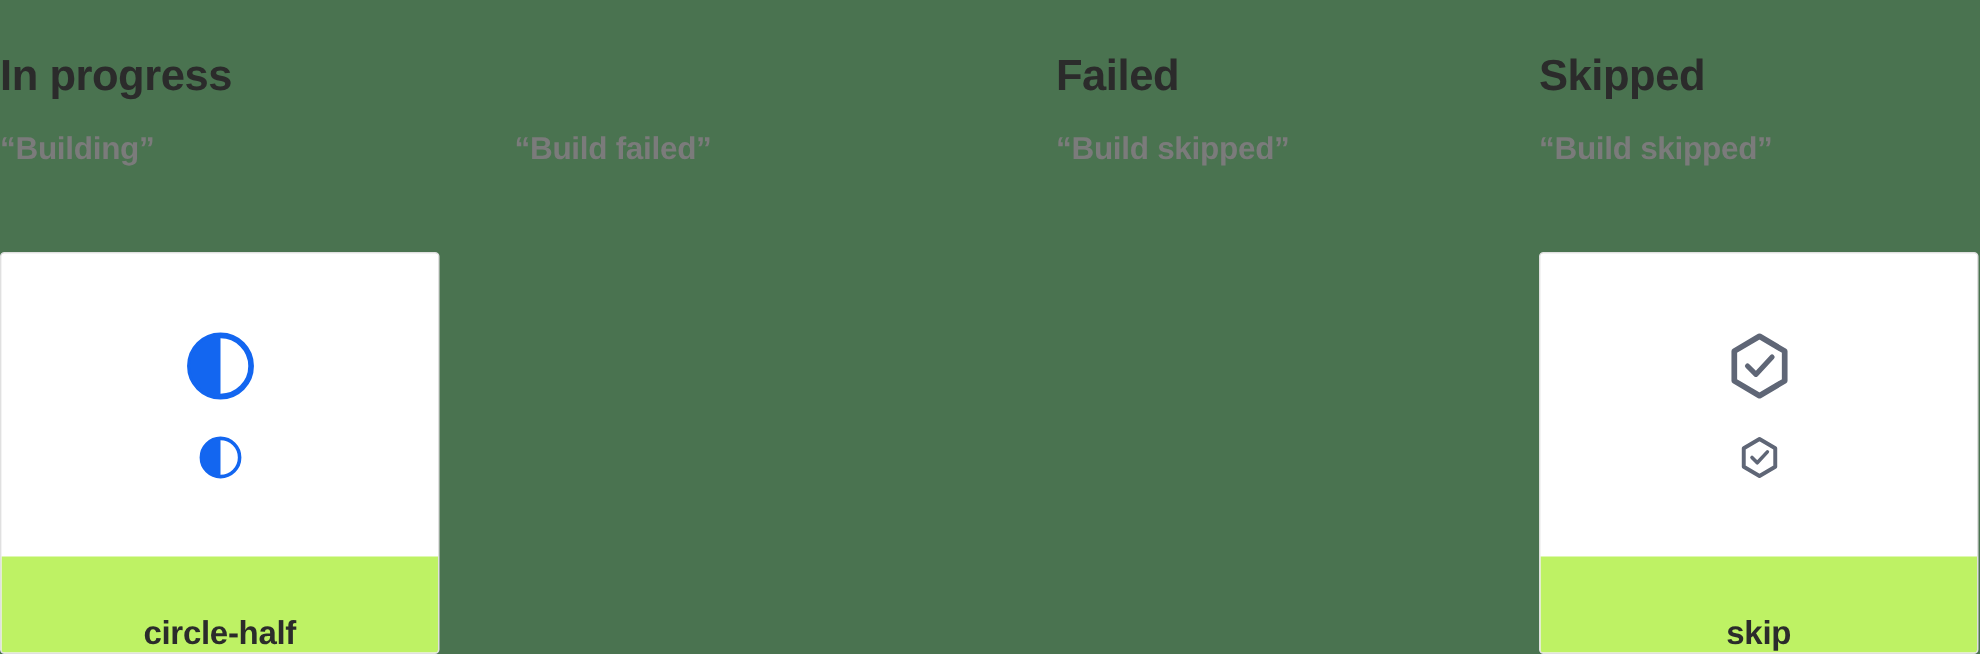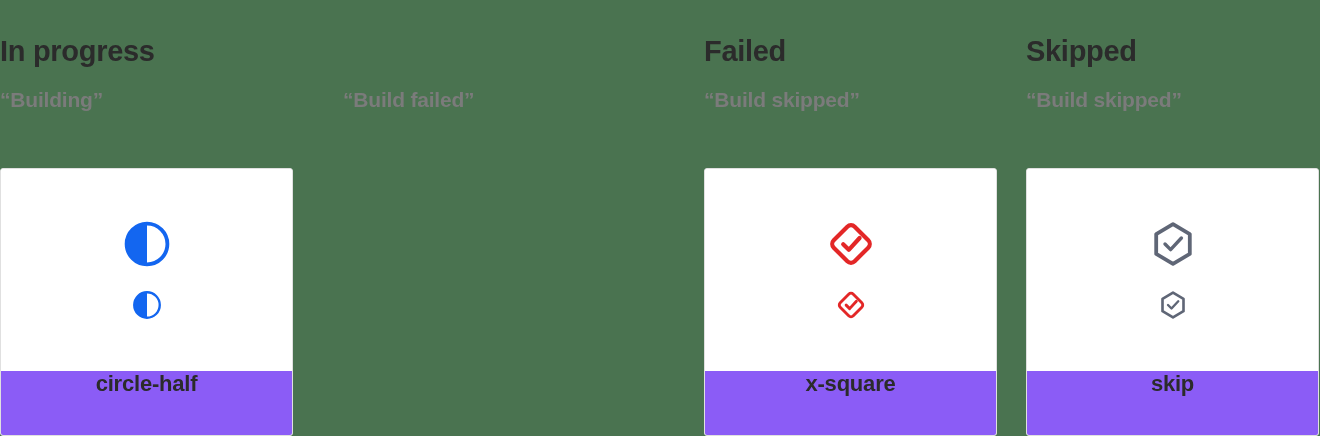--- a/index.html
+++ b/index.html
@@ -78,23 +78,23 @@
     display: flex;
     align-items: center;
     justify-content: center;
   }
   .icon-big { width: 48px; height: 48px; }
   .icon-small { width: 30px; height: 30px; }
   .icon-big svg, .icon-small svg { display: block; width: 100%; height: 100%; }
 
   .card-footer {
     flex: 1;
-    background: #8b5cf6;
+    background: #bef264;
     display: flex;
-    align-items: flex-start;
+    align-items: flex-end;
     justify-content: center;
   }
   .card-label {
     font-size: 22px;
     font-weight: bold;
     color: #2b2b2b;
     letter-spacing: -0.2px;
   }
 </style>
 </head>
@@ -126,43 +126,20 @@
     </div>
   </div>
 
   <div class="col col-1">
     <div class="subtitle">“Build failed”</div>
   </div>
 
   <div class="col col-2">
     <div class="heading">Failed</div>
     <div class="subtitle">“Build skipped”</div>
-    <div class="card">
-      <div class="icon-area">
-        <span class="icon-big">
-          <svg viewBox="0 0 24 24">
-            <g transform="rotate(45 12 12)">
-              <rect x="4.6" y="4.6" width="14.8" height="14.8" rx="2.6" ry="2.6" fill="none" stroke="#e32727" stroke-width="2.1"></rect>
-            </g>
-            <path d="M8.1 12.1 L10.9 14.9 L16.3 9.0" fill="none" stroke="#e32727" stroke-width="2.1" stroke-linecap="round" stroke-linejoin="round"></path>
-          </svg>
-        </span>
-        <span class="icon-small">
-          <svg viewBox="0 0 24 24">
-            <g transform="rotate(45 12 12)">
-              <rect x="4.6" y="4.6" width="14.8" height="14.8" rx="2.6" ry="2.6" fill="none" stroke="#e32727" stroke-width="2.3"></rect>
-            </g>
-            <path d="M8.1 12.1 L10.9 14.9 L16.3 9.0" fill="none" stroke="#e32727" stroke-width="2.3" stroke-linecap="round" stroke-linejoin="round"></path>
-          </svg>
-        </span>
-      </div>
-      <div class="card-footer">
-        <span class="card-label">x-square</span>
-      </div>
-    </div>
   </div>
 
   <div class="col col-3">
     <div class="heading">Skipped</div>
     <div class="subtitle">“Build skipped”</div>
     <div class="card">
       <div class="icon-area">
         <span class="icon-big">
           <svg viewBox="0 0 24 24">
             <path d="M12 2.1 L20.4 7.05 L20.4 16.95 L12 21.9 L3.6 16.95 L3.6 7.05 Z" fill="none" stroke="#5f6676" stroke-width="1.9" stroke-linejoin="round"></path>

